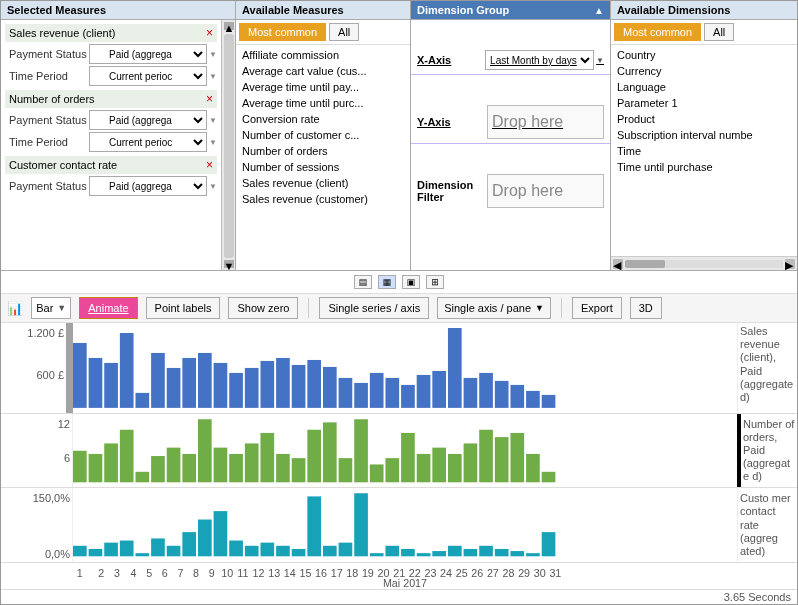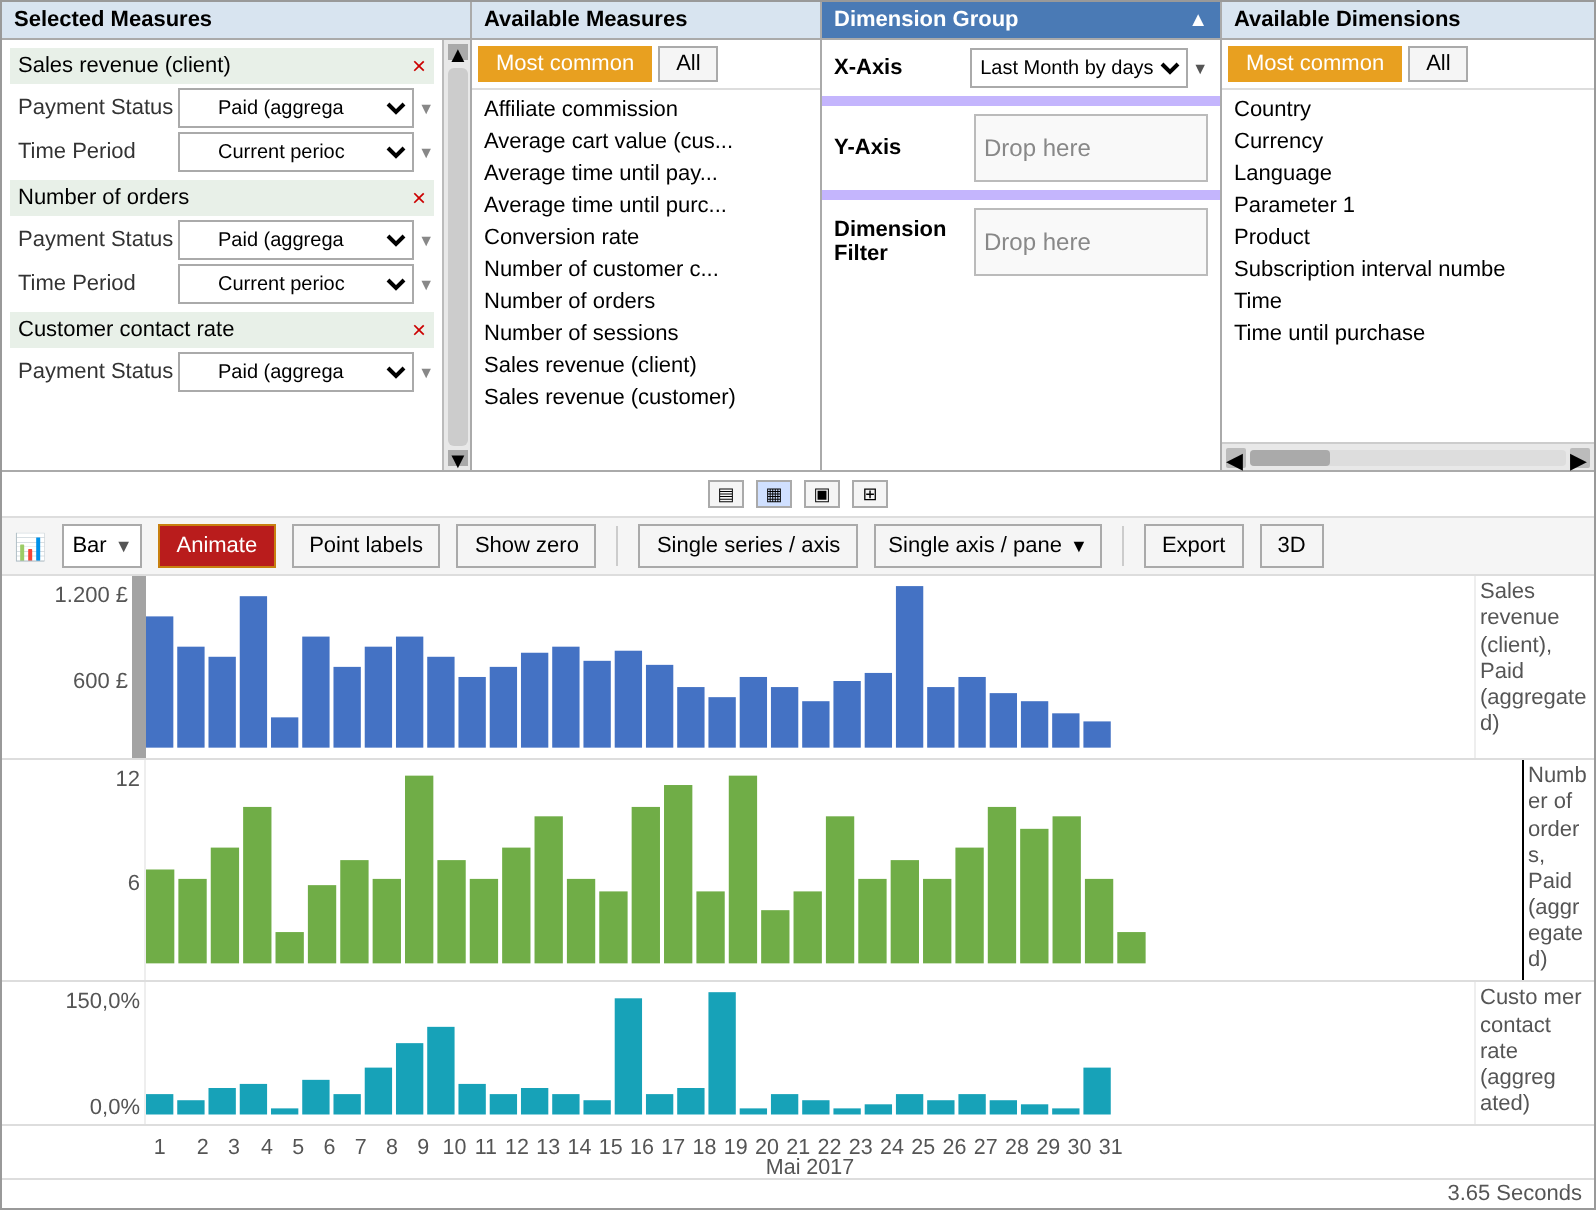--- a/index.html
+++ b/index.html
@@ -23,44 +23,44 @@
     
     
     .available-measures { width: 175px; border-right: 1px solid #aaa; display: flex; flex-direction: column; }
     .tab-row { display: flex; align-items: center; padding: 3px; gap: 3px; border-bottom: 1px solid #ddd; }
     .tab-btn { padding: 2px 8px; border: 1px solid #aaa; background: #f5f5f5; cursor: pointer; font-size: 11px; }
     .tab-btn.active { background: #e8a020; color: #fff; border-color: #e8a020; }
     .measure-list { flex: 1; overflow-y: auto; padding: 2px; }
     .measure-item { padding: 2px 4px; cursor: pointer; }
     
     
-    .dimension-group { width: 200px; border-right: 1px solid #aaa; display: flex; flex-direction: column; }
+    .dimension-group { width: 200px; border-right: 1px solid #aaa; display: flex; flex-direction: column; gap: 26px; }
     .panel-header-blue { background: #4a7ab5; color: #fff; padding: 3px 6px; font-weight: bold; font-size: 11px; border-bottom: 1px solid #aaa; display: flex; justify-content: space-between; align-items: center; }
-    .dim-row { display: flex; align-items: center; padding: 4px 6px; border-bottom: 5px solid #c4b5fd; }
+    .dim-row { display: flex; align-items: center; padding: 4px 6px; border-bottom: 1px solid #c4b5fd; text-decoration: underline; }
     .dim-label { width: 70px; font-weight: bold; font-size: 11px; }
-    .dim-drop { flex: 1; height: 24px; border: 1px solid #bbb; background: #f9f9f9; color: #888; padding: 16px 4px; font-size: 12px; display: flex; align-items: center; }
+    .dim-drop { flex: 1; height: 24px; border: 1px solid #bbb; background: #f9f9f9; color: #888; padding: 16px 4px; font-size: 16px; display: flex; align-items: center; }
     .dim-filter-row { display: flex; align-items: center; padding: 4px 6px; }
     
     
     .available-dimensions { flex: 1; display: flex; flex-direction: column; }
     .dim-list { flex: 1; overflow-y: auto; padding: 2px; }
     .dim-item { padding: 2px 4px; cursor: pointer; }
     
     
     .chart-toolbar-row { display: flex; align-items: center; justify-content: center; padding: 4px; border-bottom: 1px solid #ddd; gap: 6px; }
     .toolbar-icon { width: 18px; height: 14px; border: 1px solid #aaa; display: inline-flex; align-items: center; justify-content: center; cursor: pointer; background: #f5f5f5; font-size: 9px; }
     .toolbar-icon.active { background: #d0e0ff; }
     
     
     .chart-section { flex: 1; display: flex; flex-direction: column; }
     .chart-toolbar { display: flex; align-items: center; padding: 3px 6px; border-bottom: 1px solid #ddd; gap: 8px; background: #f5f5f5; }
     .chart-dropdown { display: flex; align-items: center; height: 22px; border: 1px solid #aaa; background: #fff; padding: 0 4px; cursor: pointer; gap: 4px; }
     .chart-dropdown .arrow { font-size: 9px; color: #555; }
     .chart-btn { padding: 2px 8px; border: 1px solid #aaa; background: #f5f5f5; cursor: pointer; font-size: 11px; height: 22px; }
-    .chart-btn.animate { background: #b91c1c; color: #fff; border-color: #c88010; }
+    .chart-btn.animate { background: #ec4899; color: #fff; border-color: #c88010; text-decoration: underline; }
     .separator { width: 1px; height: 20px; background: #ccc; margin: 0 2px; }
     .chart-dropdown-btn { display: flex; align-items: center; height: 22px; border: 1px solid #aaa; background: #f5f5f5; padding: 2px 6px; cursor: pointer; gap: 4px; }
     
     .status-bar { text-align: right; padding: 1px 6px; font-size: 10px; color: #555; border-top: 1px solid #ddd; }
   </style>
 </head>
 <body>
 
 <div class="main-container">
 
@@ -321,21 +321,21 @@
             <rect x="368" y="32" width="14" height="33" fill="#70ad47"></rect>
             <rect x="384" y="38" width="14" height="27" fill="#70ad47"></rect>
             <rect x="400" y="28" width="14" height="37" fill="#70ad47"></rect>
             <rect x="416" y="15" width="14" height="50" fill="#70ad47"></rect>
             <rect x="432" y="22" width="14" height="43" fill="#70ad47"></rect>
             <rect x="448" y="18" width="14" height="47" fill="#70ad47"></rect>
             <rect x="464" y="38" width="14" height="27" fill="#70ad47"></rect>
             <rect x="480" y="55" width="14" height="10" fill="#70ad47"></rect>
           </svg>
         </div>
-        <div style="width:36px;display:flex;align-items:center;padding:2px;font-size:8px;color:#555;border-left:1px solid #000000;word-break:break-word;line-height:1.2;">
+        <div style="width:60px;display:flex;align-items:center;padding:2px;font-size:8px;color:#555;border-left:4px solid #000000;word-break:break-word;line-height:1.2;">
           <span>Number of orders, Paid (aggregate d)</span>
         </div>
       </div>
 
       <div style="flex:1;display:flex;border-bottom:1px solid #ddd;">
         <div style="width:72px;display:flex;flex-direction:column;justify-content:space-between;padding:4px 2px 2px 2px;text-align:right;font-size:9px;color:#555;border-right:1px solid #eee;">
           <div>150,0%</div>
           <div>0,0%</div>
         </div>
         <div style="flex:1;overflow:hidden;">

